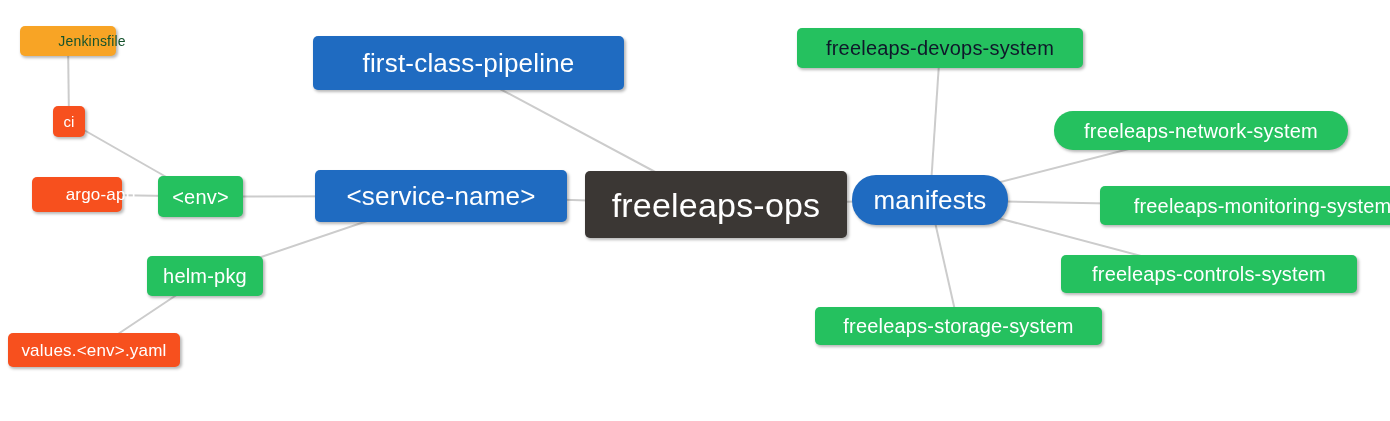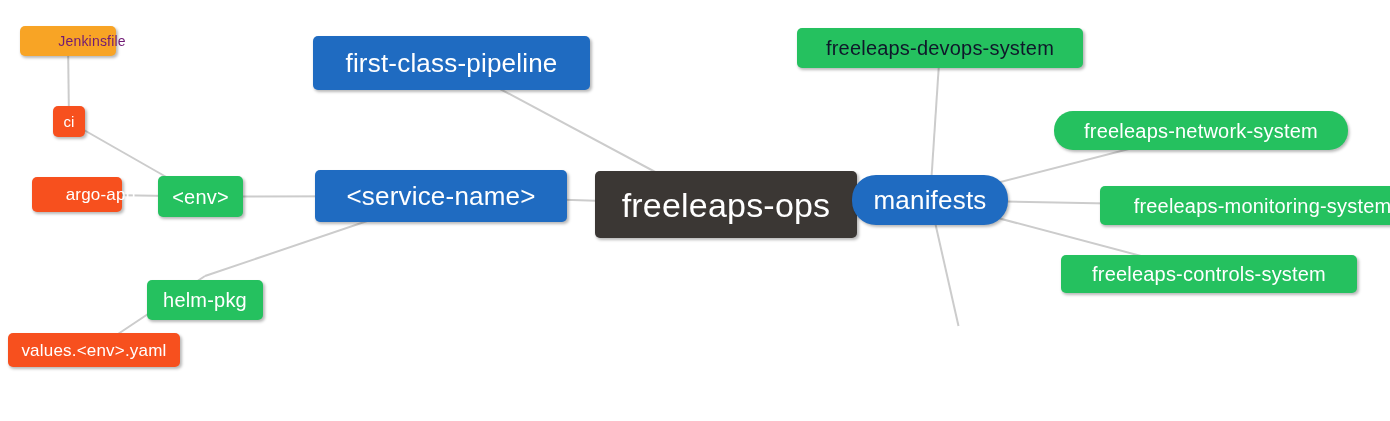--- a/index.html
+++ b/index.html
@@ -51,27 +51,28 @@
       <line x1="451.5" y1="63" x2="716" y2="204.5" stroke="#cccccc" stroke-width="2"></line>
       <line x1="441" y1="196" x2="716" y2="204.5" stroke="#cccccc" stroke-width="2"></line>
       <line x1="716" y1="204.5" x2="930" y2="200" stroke="#cccccc" stroke-width="2"></line>
       <line x1="930" y1="200" x2="940" y2="48" stroke="#cccccc" stroke-width="2"></line>
       <line x1="930" y1="200" x2="1201" y2="130.5" stroke="#cccccc" stroke-width="2"></line>
       <line x1="930" y1="200" x2="1214.5" y2="205.5" stroke="#cccccc" stroke-width="2"></line>
       <line x1="930" y1="200" x2="1209" y2="274" stroke="#cccccc" stroke-width="2"></line>
       <line x1="930" y1="200" x2="958.5" y2="326" stroke="#cccccc" stroke-width="2"></line>
     </svg>
 
-  <div class="node" style="left: 20px; top: 26px; width: 96px; height: 30px; background: rgb(248, 164, 37); font-size: 14px; color: #701a75; padding-left: 48px;">Jenkinsfile</div>
+  <div class="node" style="left: 20px; top: 26px; width: 96px; height: 30px; background: rgb(248, 164, 37); font-size: 14px; color: #14532d; padding-left: 48px;">Jenkinsfile</div>
   <div class="node" style="left: 53px; top: 106px; width: 32px; height: 31px; background: rgb(247, 80, 30); font-size: 15px; color: rgb(255, 255, 255);">ci</div>
   <div class="node" style="left: 32px; top: 177px; width: 90px; height: 35px; background: rgb(247, 80, 30); font-size: 17px; color: rgb(255, 255, 255); padding-left: 47px;">argo-app</div>
   <div class="node" style="left: 158px; top: 176px; width: 85px; height: 41px; background: rgb(37, 193, 95); font-size: 20px; color: rgb(255, 255, 255);">&lt;env&gt;</div>
   <div class="node" style="left: 8px; top: 333px; width: 172px; height: 34px; background: rgb(247, 80, 30); font-size: 17px; color: rgb(255, 255, 255);">values.&lt;env&gt;.yaml</div>
-  <div class="node" style="left: 147px; top: 256px; width: 116px; height: 40px; background: rgb(37, 193, 95); font-size: 20px; color: rgb(255, 255, 255); margin-top: 24px;">helm-pkg</div>
-  <div class="node" style="left: 313px; top: 36px; width: 277px; height: 54px; background: rgb(31, 107, 193); font-size: 26px; color: rgb(255, 255, 255);">first-class-pipeline</div>
+  <div class="node" style="left: 147px; top: 256px; width: 116px; height: 40px; background: rgb(37, 193, 95); font-size: 20px; color: rgb(255, 255, 255);">helm-pkg</div>
+  <div class="node" style="left: 313px; top: 36px; width: 311px; height: 54px; background: rgb(31, 107, 193); font-size: 26px; color: rgb(255, 255, 255);">first-class-pipeline</div>
   <div class="node" style="left: 315px; top: 170px; width: 252px; height: 52px; background: rgb(31, 107, 193); font-size: 26px; color: rgb(255, 255, 255);">&lt;service-name&gt;</div>
-  <div class="node" style="left: 585px; top: 171px; width: 262px; height: 67px; background: rgb(59, 55, 52); font-size: 34px; color: rgb(255, 255, 255); margin-left: 10px;">freeleaps-ops</div>
+  <div class="node" style="left: 585px; top: 171px; width: 262px; height: 67px; background: rgb(59, 55, 52); font-size: 34px; color: rgb(255, 255, 255);">freeleaps-ops</div>
   <div class="node" style="left: 852px; top: 175px; width: 156px; height: 50px; background: rgb(31, 107, 193); font-size: 26px; color: rgb(255, 255, 255); border-radius: 24px;">manifests</div>
   <div class="node" style="left: 797px; top: 28px; width: 286px; height: 40px; background: rgb(37, 193, 95); font-size: 20px; color: #0f172a;">freeleaps-devops-system</div>
   <div class="node" style="left: 1054px; top: 111px; width: 294px; height: 39px; background: rgb(37, 193, 95); font-size: 20px; color: rgb(255, 255, 255); border-radius: 19px;">freeleaps-network-system</div>
   <div class="node" style="left: 1052px; top: 186px; width: 325px; height: 39px; background: rgb(37, 193, 95); font-size: 20px; color: rgb(255, 255, 255); margin-left: 48px;">freeleaps-monitoring-system</div>
   <div class="node" style="left: 1061px; top: 255px; width: 296px; height: 38px; background: rgb(37, 193, 95); font-size: 20px; color: rgb(255, 255, 255);">freeleaps-controls-system</div>
+  <div class="node" style="left: 815px; top: 307px; width: 287px; height: 38px; background: rgb(37, 193, 95); font-size: 20px; color: rgb(255, 255, 255);">freeleaps-storage-system</div>
 </div>
 
 </body></html>

